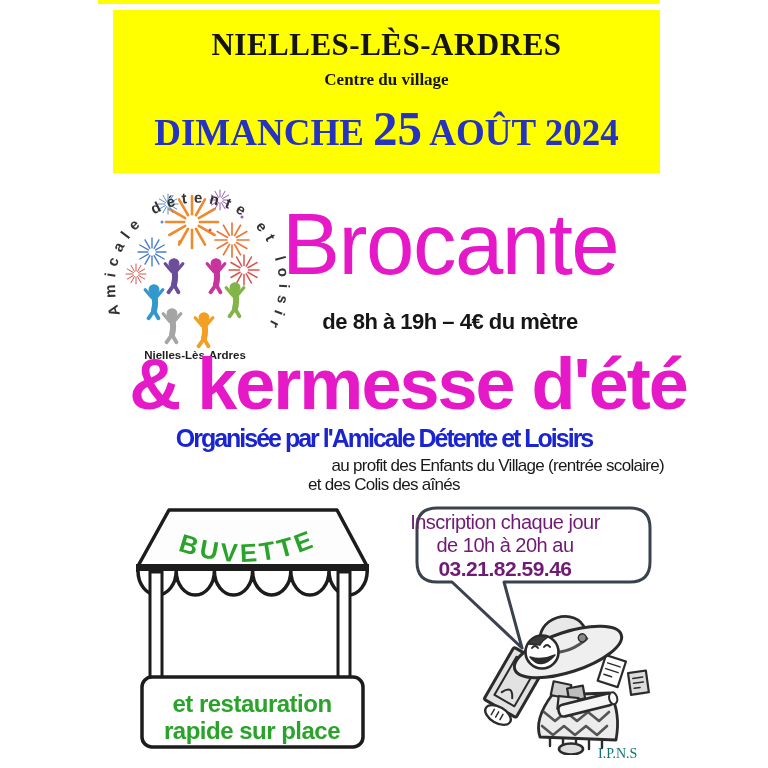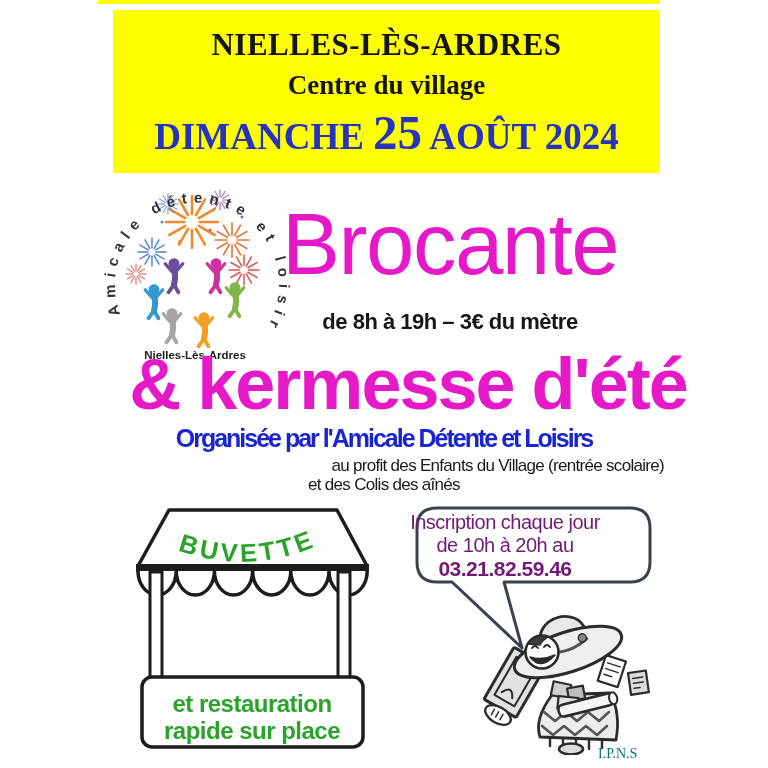--- a/index.html
+++ b/index.html
@@ -4,22 +4,22 @@
 <style>
   html,body{margin:0;padding:0;background:#fff;}
   #poster{position:relative;width:768px;height:768px;background:#fff;overflow:hidden;
           font-family:"Liberation Sans",sans-serif;}
   .abs{position:absolute;}
   
   #top-strip{left:98px;top:0;width:562px;height:4px;background:#FFFF00;}
   #banner{left:113px;top:10px;width:547px;height:163px;background:#FFFF00;text-align:center;
           font-family:"Liberation Serif",serif;color:#151515;}
   #banner .town{margin-top:17px;font-size:31px;font-weight:bold;letter-spacing:.5px;}
-  #banner .venue{margin-top:7px;font-size:27px;font-weight:bold;}
-  #banner .date{margin-top:3px;font-size:37px;font-weight:bold;color:#2533BE;}
+  #banner .venue{margin-top:7px;font-size:17px;font-weight:bold;}
+  #banner .date{margin-top:10px;font-size:37px;font-weight:bold;color:#2533BE;}
   #banner .date .day{font-size:49px;}
   
   #brocante{left:282px;top:200px;width:386px;font-size:87px;font-weight:normal;color:#E619C8;
             letter-spacing:-1.5px;line-height:1;}
   #schedule{left:285px;top:309px;width:330px;text-align:center;font-size:22px;font-weight:bold;
             color:#161616;letter-spacing:-.5px;}
   #kermesse{left:0;top:348px;width:768px;text-align:center;font-size:72px;font-weight:bold;
             color:#E619C8;letter-spacing:-2px;line-height:1;padding-left:24px;}
   #organizer{left:0;top:424px;width:768px;text-align:center;font-size:25px;font-weight:bold;
              color:#1B25CF;letter-spacing:-2px;}
@@ -91,21 +91,21 @@
       <use href="#person" transform="translate(80,146) scale(1.1)" fill="#A5A5A5" stroke="#A5A5A5"></use>
       <use href="#person" transform="translate(112,150) scale(1.1)" fill="#F2A024" stroke="#F2A024"></use>
     </g>
     <text font-size="15" font-weight="bold" fill="#333" letter-spacing="6.5">
       <textPath href="#ring" startOffset="20">Amicale détente et loisirs</textPath>
     </text>
     <text x="103" y="177" text-anchor="middle" font-size="11.5" font-weight="bold" fill="#1d1d1d">Nielles-Lès-Ardres</text>
   </svg>
 
   <div class="abs" id="brocante">Brocante</div>
-  <div class="abs" id="schedule">de 8h à 19h – 3€ du mètre</div>
+  <div class="abs" id="schedule">de 8h à 19h – 4€ du mètre</div>
   <div class="abs" id="kermesse">&amp; kermesse d'été</div>
   <div class="abs" id="organizer">Organisée par l'Amicale Détente et Loisirs</div>
   <div class="abs" id="benef1">au profit des Enfants du Village (rentrée scolaire)</div>
   <div class="abs" id="benef2">et des Colis des aînés</div>
 
   <svg class="abs" style="left:125px;top:498px;" width="250" height="252" viewBox="0 0 250 252">
     <defs>
         <path id="bvt" d="M 47 50 Q 128 82 208 40" fill="none"></path>
       </defs>
     <path d="M 44 12 L 212 12 L 242 68 L 13 68 Z" fill="#fdfdfd" stroke="#1c1c1c" stroke-width="3.5" stroke-linejoin="round"></path>

